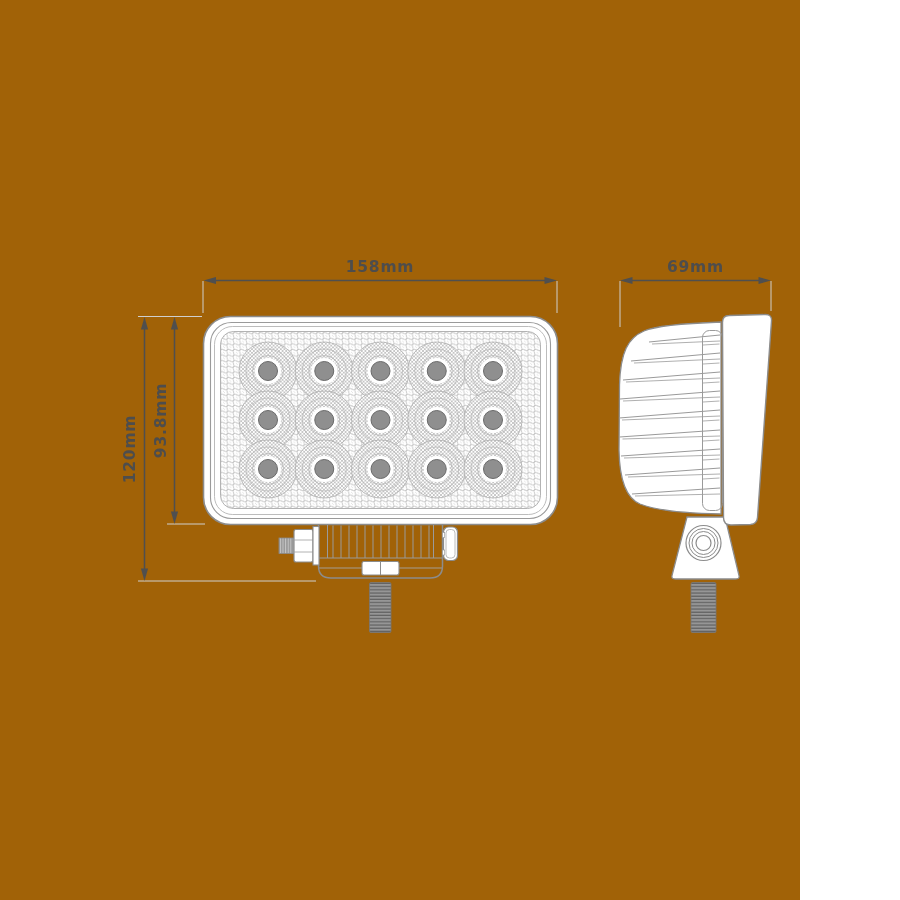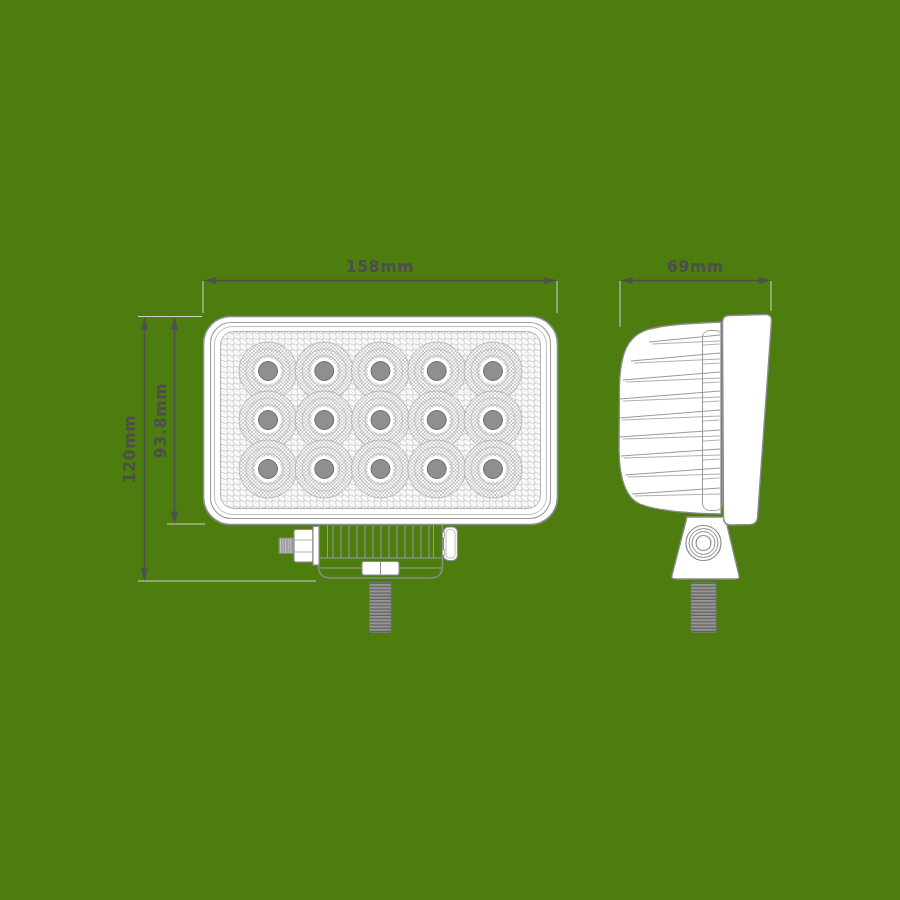--- a/index.html
+++ b/index.html
@@ -1,16 +1,16 @@
 <!DOCTYPE html>
 <html><head>
 <meta charset="utf-8">
 <style>
   html,body{margin:0;padding:0;background:#ffffff;}
-  .stage{position:relative;width:900px;height:900px;background:#4d7c0f;overflow:hidden;
+  .stage{position:relative;width:800px;height:900px;background:#a16207;overflow:hidden;
          font-family:"DejaVu Sans","Liberation Sans",sans-serif;}
   svg{display:block;}
   .dim-text{font-family:"DejaVu Sans","Liberation Sans",sans-serif;
             font-weight:bold;font-size:15.5px;letter-spacing:0.8px;fill:#4d4d4d;}
 </style>
 </head>
 <body>
 
 <div class="stage">
 <svg width="900" height="900" viewBox="0 0 900 900">

